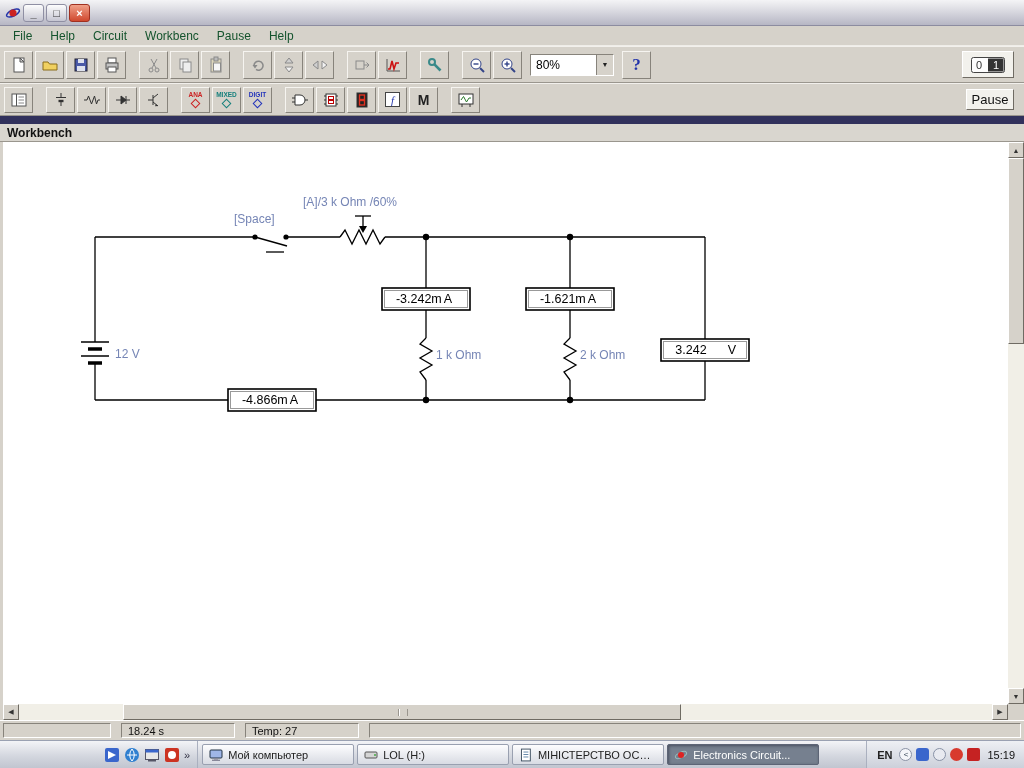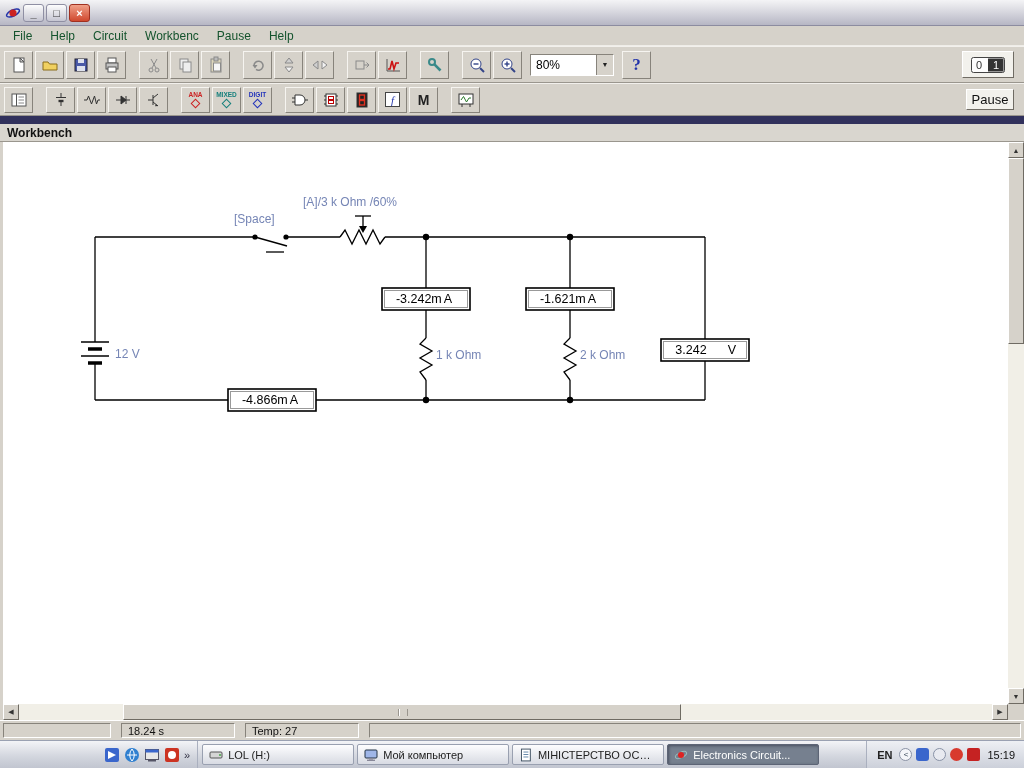--- a/index.html
+++ b/index.html
@@ -521,32 +521,32 @@
         </svg>
       <svg class="qicon" viewBox="0 0 16 16">
           <rect x="1" y="1" width="14" height="14" rx="2" fill="#cc3322"></rect>
           <circle cx="8" cy="8" r="4" fill="#fff"></circle>
         </svg>
       <span class="chev">»</span>
     </div>
     <div class="taskbtns">
       <div class="taskbtn">
         <svg width="14" height="14" viewBox="0 0 14 14">
-            <rect x="1" y="4" width="12" height="6" rx="1" fill="#d5d5d5" stroke="#555"></rect>
-            <circle cx="11" cy="7" r="1" fill="#4a4"></circle>
-          </svg>
-        <span>LOL (H:)</span>
-      </div>
-      <div class="taskbtn">
-        <svg width="14" height="14" viewBox="0 0 14 14">
             <rect x="1" y="2" width="12" height="8" rx="1" fill="#9fb6e8" stroke="#234"></rect>
             <rect x="5" y="10" width="4" height="1.6" fill="#889"></rect>
             <rect x="3" y="11.6" width="8" height="1.4" fill="#889"></rect>
           </svg>
         <span>Мой компьютер</span>
+      </div>
+      <div class="taskbtn">
+        <svg width="14" height="14" viewBox="0 0 14 14">
+            <rect x="1" y="4" width="12" height="6" rx="1" fill="#d5d5d5" stroke="#555"></rect>
+            <circle cx="11" cy="7" r="1" fill="#4a4"></circle>
+          </svg>
+        <span>LOL (H:)</span>
       </div>
       <div class="taskbtn">
         <svg width="14" height="14" viewBox="0 0 14 14">
             <rect x="2.5" y="1" width="9" height="12" fill="#fff" stroke="#456"></rect>
             <line x1="4.5" y1="4" x2="9.5" y2="4" stroke="#68a"></line>
             <line x1="4.5" y1="6.5" x2="9.5" y2="6.5" stroke="#68a"></line>
             <line x1="4.5" y1="9" x2="9.5" y2="9" stroke="#68a"></line>
           </svg>
         <span>МІНІСТЕРСТВО ОСВІ...</span>
       </div>

